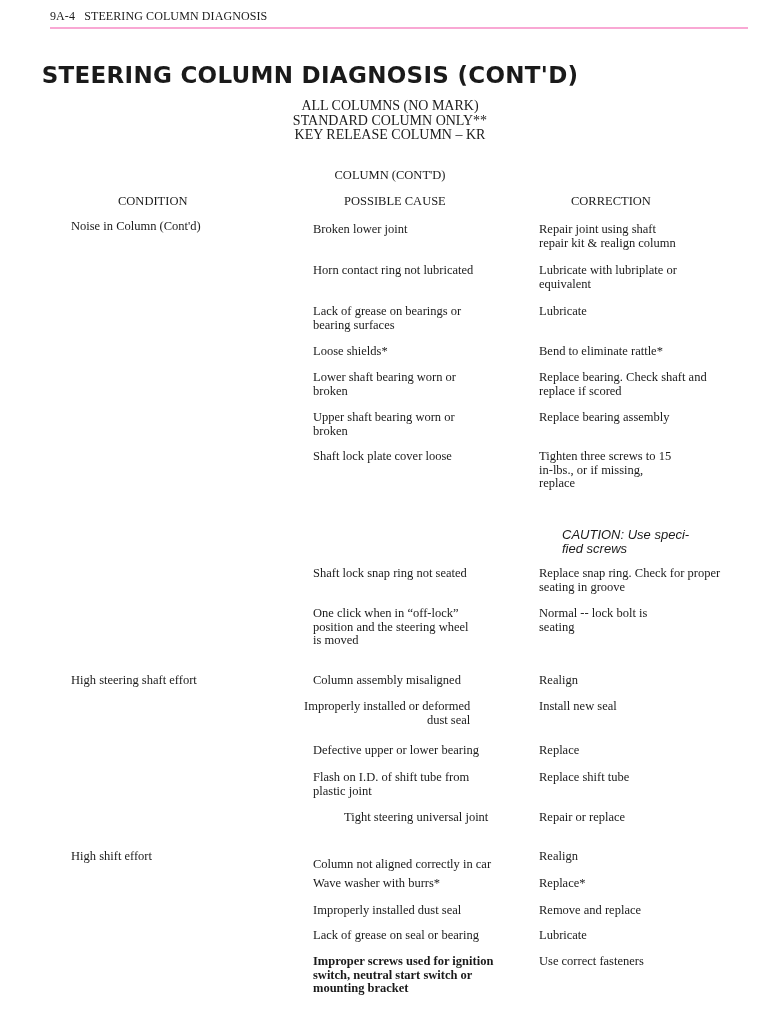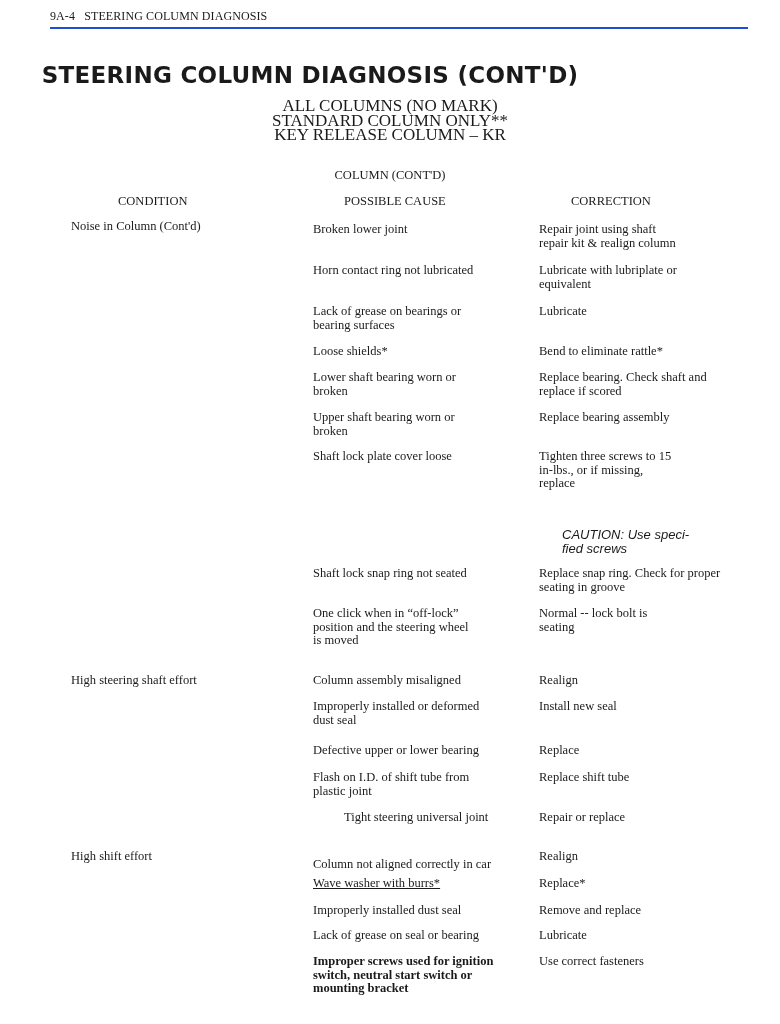--- a/index.html
+++ b/index.html
@@ -4,31 +4,31 @@
   <style>
     html, body { margin: 0; padding: 0; }
     body {
       width: 780px; height: 1024px; background: #ffffff; color: #1a1a1a;
       font-family: "Liberation Serif", "DejaVu Serif", serif;
       position: relative; overflow: hidden;
     }
     .page-header {
       position: absolute; left: 50px; top: 9px; width: 698px;
       font-size: 12px; letter-spacing: 0.1px;
-      border-bottom: 2px solid #1d4ed8; padding-bottom: 3px;
+      border-bottom: 2px solid #f9a8d4; padding-bottom: 3px;
     }
     .page-header span { margin-right: 6px; }
     .title {
       position: absolute; left: 0; width: 620px; top: 62px; text-align: center;
       font-family: "DejaVu Sans", "Liberation Sans", sans-serif;
       font-weight: bold; font-size: 23px; letter-spacing: 0.3px;
     }
     .legend {
       position: absolute; left: 0; width: 780px; top: 99px; text-align: center;
-      font-size: 17px; line-height: 14.5px;
+      font-size: 14px; line-height: 14.5px;
     }
     .legend div { white-space: nowrap; }
     .subsection {
       position: absolute; left: 0; width: 780px; top: 168px; text-align: center; font-size: 12.5px;
     }
     .col-head { position: absolute; top: 194px; font-size: 12.5px; }
     .cell { position: absolute; font-size: 12.5px; line-height: 13.5px; }
     .cell div { white-space: nowrap; }
     .caution {
       position: absolute; left: 562px; top: 516px;
@@ -127,21 +127,21 @@
     <div class="cell" style="left: 539px; top: 607px;">
       <div>Normal -- lock bolt is</div>
       <div>seating</div>
     </div>
     <div class="cell" style="left: 313px; top: 674px;">
       <div>Column assembly misaligned</div>
     </div>
     <div class="cell" style="left: 539px; top: 674px;">
       <div>Realign</div>
     </div>
-    <div class="cell" style="left: 313px; top: 700px;">
+    <div class="cell" style="left: 304px; top: 700px; text-align: right;">
       <div>Improperly installed or deformed</div>
       <div>dust seal</div>
     </div>
     <div class="cell" style="left: 539px; top: 700px;">
       <div>Install new seal</div>
     </div>
     <div class="cell" style="left: 313px; top: 744px;">
       <div>Defective upper or lower bearing</div>
     </div>
     <div class="cell" style="left: 539px; top: 744px;">
@@ -159,21 +159,21 @@
     </div>
     <div class="cell" style="left: 539px; top: 811px;">
       <div>Repair or replace</div>
     </div>
     <div class="cell" style="left: 313px; top: 850px; margin-top: 8px;">
       <div>Column not aligned correctly in car</div>
     </div>
     <div class="cell" style="left: 539px; top: 850px;">
       <div>Realign</div>
     </div>
-    <div class="cell" style="left: 313px; top: 877px; text-decoration: underline;">
+    <div class="cell" style="left: 313px; top: 877px;">
       <div>Wave washer with burrs*</div>
     </div>
     <div class="cell" style="left: 539px; top: 877px;">
       <div>Replace*</div>
     </div>
     <div class="cell" style="left: 313px; top: 904px;">
       <div>Improperly installed dust seal</div>
     </div>
     <div class="cell" style="left: 539px; top: 904px;">
       <div>Remove and replace</div>

